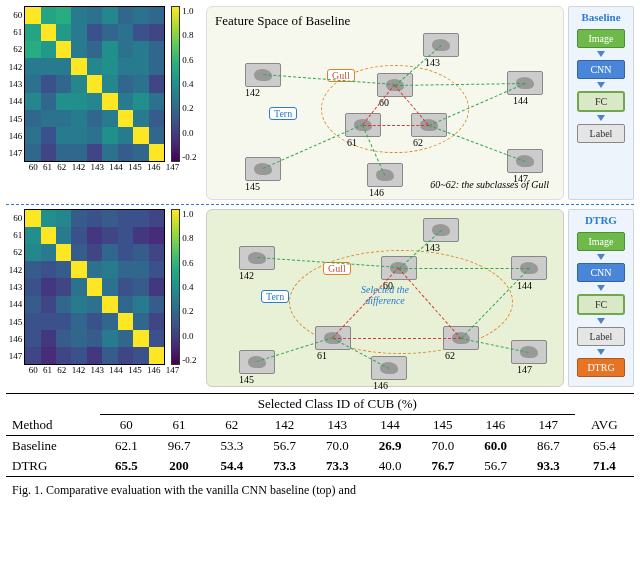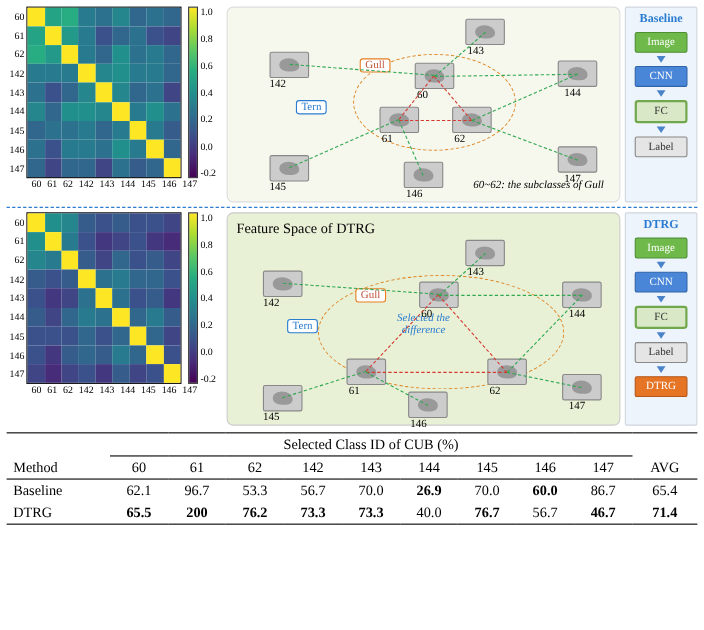--- a/index.html
+++ b/index.html
@@ -172,20 +172,21 @@
           <span>142</span>
           <span>143</span>
           <span>144</span>
           <span>145</span>
           <span>146</span>
           <span>147</span>
         </div>
     </div>
 
     <div class="feature-space fs-top">
+      <div class="fs-title">Feature Space of Baseline</div>
       <div class="fs-canvas">
         <div class="ellipse" style="left:106px;top:36px;width:148px;height:88px;"></div>
         <span class="tag gull" style="left:112px;top:40px;">Gull</span>
         <span class="tag tern" style="left:54px;top:78px;">Tern</span>
         <div class="legend-note" style="right:6px;bottom:2px;">
           <div>60~62: the subclasses of Gull</div>
         </div>
       <div class="bird" style="left: 208px; top: 4px;"></div>
           <div class="bird-label" style="left: 210px; top: 28px;">143</div>
           <div class="bird" style="left: 30px; top: 34px;"></div>
@@ -348,21 +349,20 @@
           <span>142</span>
           <span>143</span>
           <span>144</span>
           <span>145</span>
           <span>146</span>
           <span>147</span>
         </div>
     </div>
 
     <div class="feature-space fs-bot">
-      <div class="fs-title">Feature Space of DTRG</div>
       <div class="fs-canvas">
         <div class="ellipse" style="left:74px;top:34px;width:224px;height:104px;"></div>
         <span class="tag gull" style="left:108px;top:46px;">Gull</span>
         <span class="tag tern" style="left:46px;top:74px;">Tern</span>
         <div class="increase-diff" style="left:146px;top:68px;">
           <div>Selected the</div>
           <div>difference</div>
         </div>
       <div class="bird" style="left: 208px; top: 2px;"></div>
           <div class="bird-label" style="left: 210px; top: 26px;">143</div>
@@ -440,26 +440,27 @@
           <td class="bold">26.9</td>
           <td>70.0</td>
           <td class="bold">60.0</td>
           <td>86.7</td>
           <td>65.4</td>
         </tr>
         <tr class="rule-bot">
           <td class="lh">DTRG</td>
           <td class="bold">65.5</td>
           <td class="bold">200</td>
-          <td class="bold">76.2</td>
+          <td class="bold">54.4</td>
           <td class="bold">73.3</td>
           <td class="bold">73.3</td>
           <td>40.0</td>
           <td class="bold">76.7</td>
           <td>56.7</td>
-          <td class="bold">46.7</td>
+          <td class="bold">93.3</td>
           <td class="bold">71.4</td>
         </tr>
       </tbody>
   </table>
 
+  <div class="caption">Fig. 1.   Comparative evaluation with the vanilla CNN baseline (top) and</div>
 
 </div>
 
 </body></html>

